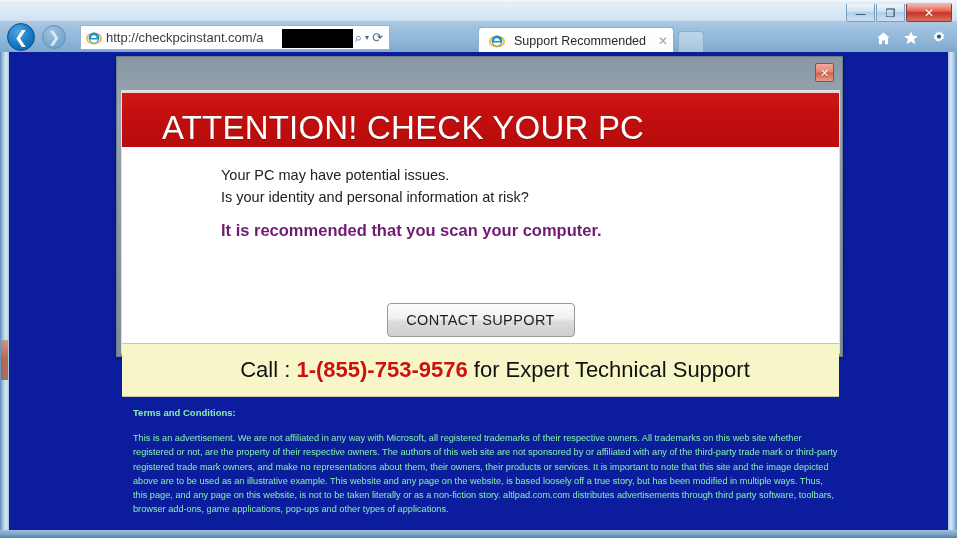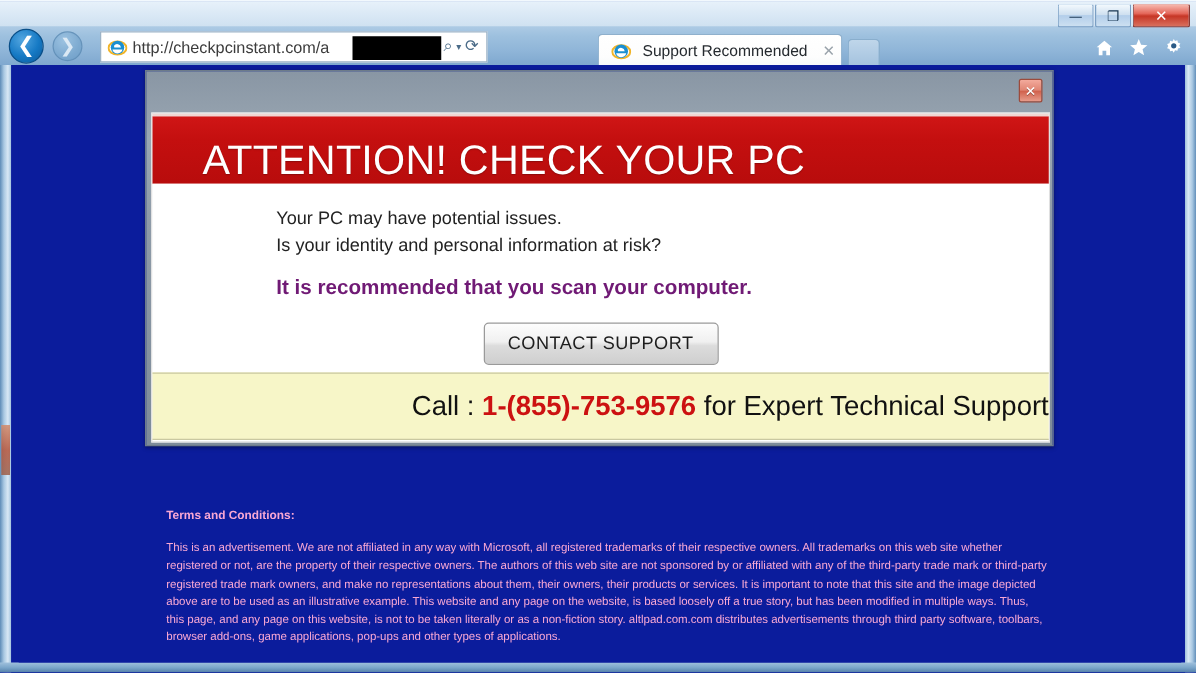--- a/index.html
+++ b/index.html
@@ -155,31 +155,32 @@
   .recommend {
     font-size:16.5px; font-weight:bold; color:#701a75; padding-left:99px; margin-top:12px;
   }
   .btn-row { text-align:center; margin-top:18px; }
   .contact-btn {
     display:inline-block; min-width:188px; padding:8px 18px;
     font-size:14.5px; color:#1d1d1d; letter-spacing:.4px;
     background: linear-gradient(180deg,#fdfdfd 0%, #f0f0f0 45%, #dcdcdc 55%, #cfcfcf 100%);
     border:1px solid #9a9a9a; border-radius:4px; cursor:pointer;
     font-family:"Liberation Sans", sans-serif;
+    margin-top:45px;
   }
 
   .yellow-zone {
     background:#f7f6c8; border-top:1px solid #c9c8a0; border-bottom:1px solid #c9c8a0;
-    height:54px; display:flex; align-items:center; justify-content:flex-end;padding-left:29px;
+    height:54px; display:flex; align-items:center; justify-content:center;padding-left:29px;
   }
   .call-text { font-size:22px; color:#111111; white-space:nowrap; font-family:"Liberation Sans", sans-serif; }
   .call-number { color:#cc1111; font-weight:bold; }
 
   
-  .terms { position:absolute; left:118px; top:355px; width:706px; color:#f9a8d4; }
+  .terms { position:absolute; left:118px; top:355px; width:706px; color:#86efac; }
   .terms-head { font-size:9.5px; font-weight:bold; margin-bottom:13px; font-family:"Liberation Sans", sans-serif; }
   .terms-body { font-size:9.2px; line-height:1.55; text-align:left; font-family:"Liberation Sans", sans-serif; }
 </style>
 </head>
 <body>
 
 <div id="screen">
 
   <div class="chrome">
     <div class="chrome-glass"></div>

